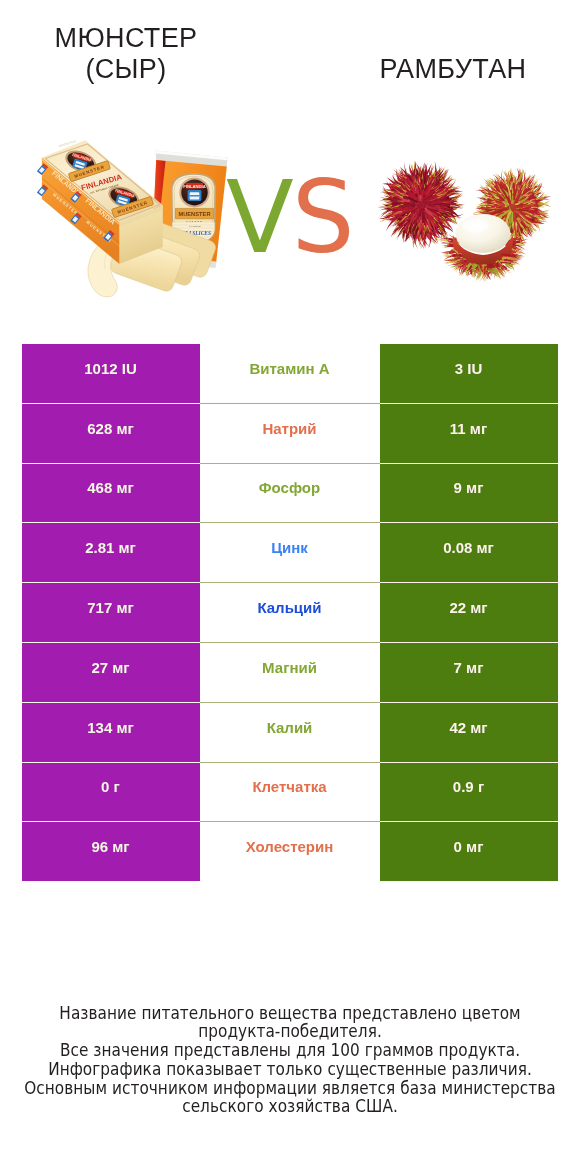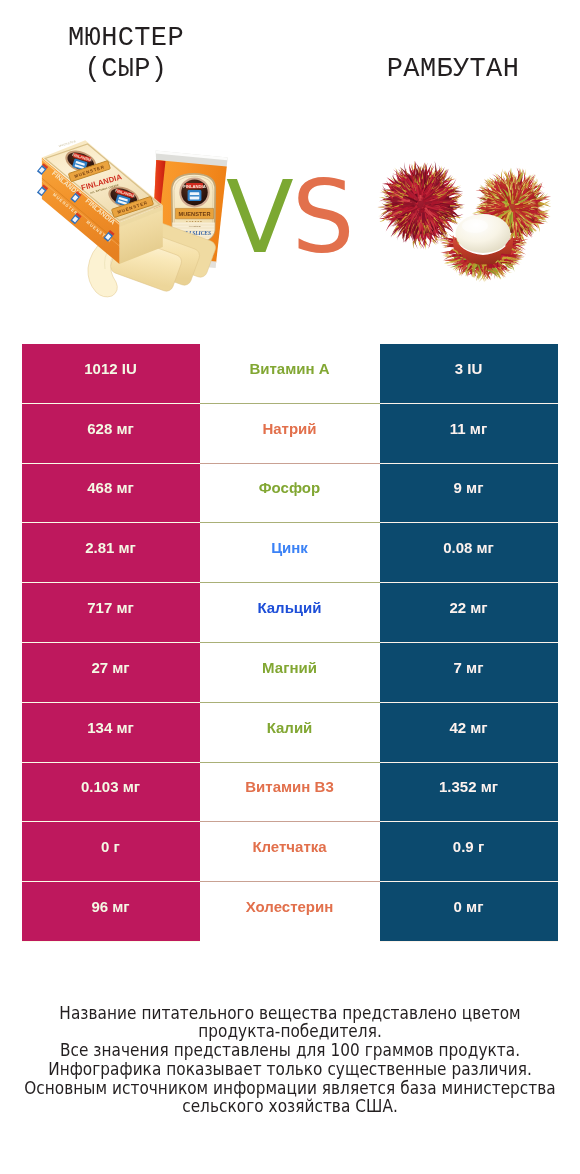--- a/index.html
+++ b/index.html
@@ -1,35 +1,35 @@
 <!DOCTYPE html>
 <html><head>
 <meta charset="utf-8">
 <style>
   html,body{margin:0;padding:0;}
   body{width:580px;height:1174px;background:#fff;font-family:"Liberation Sans",sans-serif;overflow:hidden;position:relative;}
   .page{position:absolute;inset:0;}
   
   .titles{position:absolute;left:0;top:0;width:580px;height:110px;}
-  .title{position:absolute;text-align:center;color:#231f20;font-family:Liberation Mono, monospace;font-size:27px;font-weight:400;line-height:30.6px;letter-spacing:0.35px;white-space:pre-line;}
+  .title{position:absolute;text-align:center;color:#231f20;font-family:Liberation Sans, sans-serif;font-size:27px;font-weight:400;line-height:30.6px;letter-spacing:0.35px;white-space:pre-line;}
   #title-left{left:26px;top:23.2px;width:200px;}
   #title-right{left:353px;top:53.8px;width:200px;}
   
   .hero{position:absolute;left:0;top:0px;width:580px;height:320px;}
   .vs{position:absolute;left:226px;top:168px;font-family:"DejaVu Sans",sans-serif;font-size:99px;line-height:99px;font-weight:400;letter-spacing:-2px;white-space:nowrap;}
   .vs .v{color:#7CA832;}
   .vs .s{color:#E2704C;}
   
   .tbl{position:absolute;left:21.5px;top:344px;width:536px;}
   .row{display:flex;height:59.8px;box-sizing:border-box;}
   .cell{display:flex;align-items:center;justify-content:center;font-size:15px;font-weight:bold;}
   .cell span{position:relative;top:-5px;}
-  .c-left{width:178px;color:#F4F9E4;background:#be185d;border-bottom:1px solid #fbfde8;}
+  .c-left{width:178px;color:#F4F9E4;background:#a21caf;border-bottom:1px solid #fbfde8;}
   .c-mid{width:180px;background:#fff;border-bottom:1px solid #b5b07a;}
-  .c-right{width:178px;color:#FDF2EE;background:#0c4a6e;border-bottom:1px solid #fdf3ea;}
+  .c-right{width:178px;color:#FDF2EE;background:#4d7c0f;border-bottom:1px solid #fdf3ea;}
   
   .footer{position:absolute;left:0;top:1003.7px;width:580px;text-align:center;font-family:"DejaVu Sans Condensed","DejaVu Sans",sans-serif;font-size:17px;line-height:18.7px;color:#231f20;letter-spacing:0.05px;}
 </style>
 </head>
 <body>
 
 <div class="page">
   <div class="titles">
     <div class="title" id="title-left">МЮНСТЕР
 (СЫР)</div>
@@ -1983,31 +1983,20 @@
         </div>
         <div class="cell c-mid" style="border-bottom-color: rgb(170, 176, 120);">
           <span style="color: rgb(130, 167, 51);">Калий</span>
         </div>
         <div class="cell c-right">
           <span>42 мг</span>
         </div>
       </div>
       <div class="row">
         <div class="cell c-left">
-          <span>0.103 мг</span>
-        </div>
-        <div class="cell c-mid" style="border-bottom-color: rgb(201, 161, 147);">
-          <span style="color: rgb(226, 112, 76);">Витамин B3</span>
-        </div>
-        <div class="cell c-right">
-          <span>1.352 мг</span>
-        </div>
-      </div>
-      <div class="row">
-        <div class="cell c-left">
           <span>0 г</span>
         </div>
         <div class="cell c-mid" style="border-bottom-color: rgb(201, 161, 147);">
           <span style="color: rgb(226, 112, 76);">Клетчатка</span>
         </div>
         <div class="cell c-right">
           <span>0.9 г</span>
         </div>
       </div>
       <div class="row">

